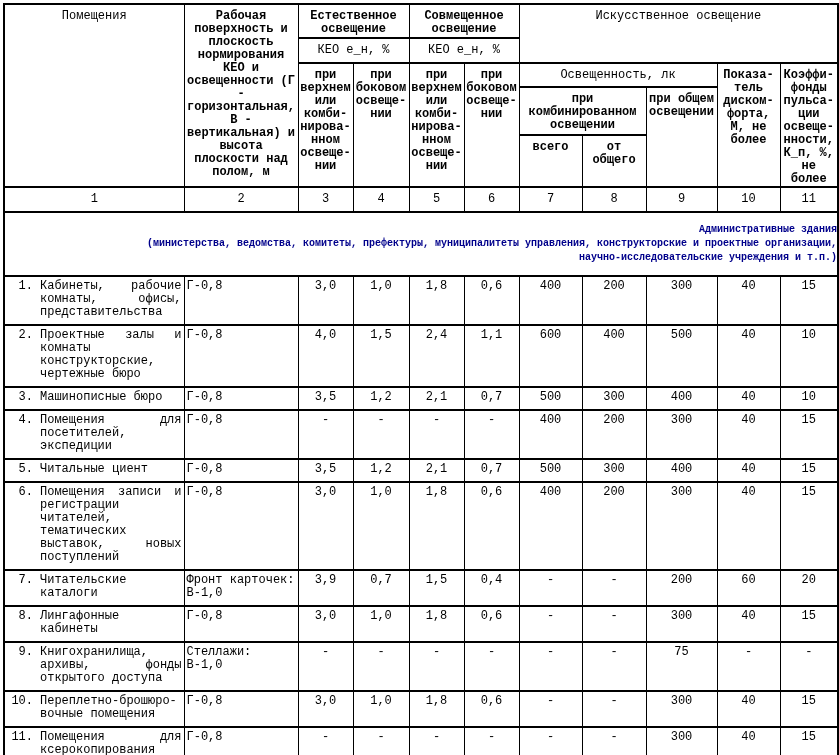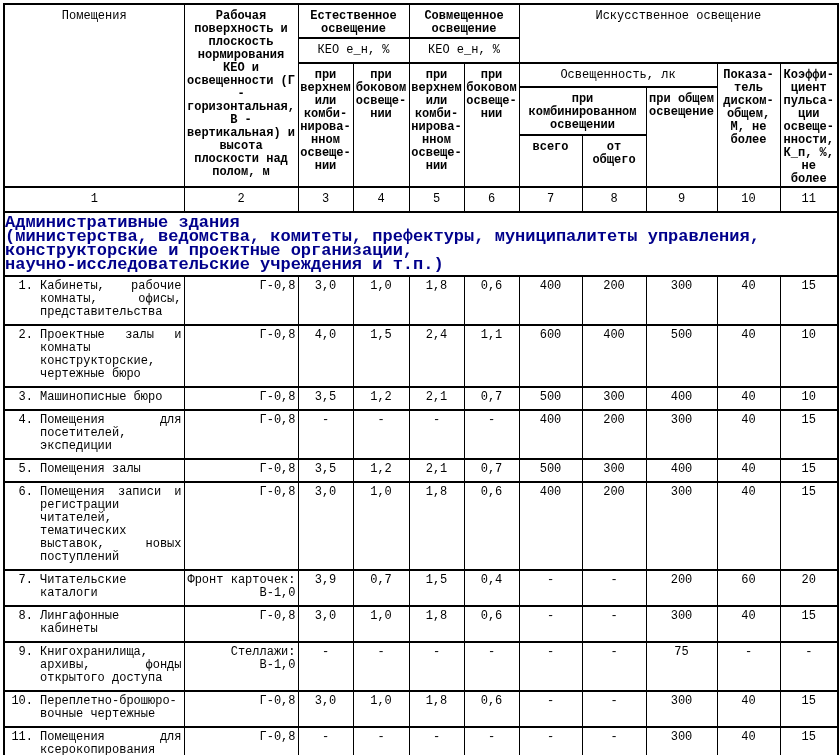--- a/index.html
+++ b/index.html
@@ -39,40 +39,40 @@
   .hr-c { height: 24px; }
   .hr-d { height: 47px; }
   .hr-e { height: 52px; }
   .numbers-row td {
     text-align: center;
     vertical-align: middle;
     height: 23px;
   }
   .section-cell {
     height: 62px;
-    text-align: left;
+    text-align: right;
     vertical-align: middle;
     font-weight: bold;
-    font-size: 17px;
+    font-size: 10px;
     line-height: 14px;
   }
   .c-name { padding: 3px 2px 5px 4px; }
   .name-wrap { display: flex; align-items: flex-start; }
   .row-num {
     flex: 0 0 24px;
     text-align: right;
     white-space: pre;
   }
   .row-name {
     width: 146px;
     margin-left: 7px;
     text-align: justify;
   }
   .c-plane {
-    text-align: right;
+    text-align: left;
     padding: 3px 2px 5px;
     white-space: pre-line;
   }
   .c-val {
     text-align: center;
     padding: 3px 1px 5px;
   }
 </style>
 </head>
 <body>
@@ -139,39 +139,39 @@
 освеще-
 нии</th>
       <th rowspan="3" class="pre">при
 боковом
 освеще-
 нии</th>
       <th colspan="3">Освещенность, лк</th>
       <th rowspan="3" class="pre">Показа-
 тель
 диском-
-общем,
+форта,
 М, не
 более</th>
       <th rowspan="3" class="pre">Коэффи-
-циент
+фонды
 пульса-
 ции
 освеще-
 нности,
 К_п, %,
 не
 более</th>
     </tr>
     <tr class="hr-d">
       <th colspan="2" class="pre">при
 комбинированном
 освещении</th>
       <th rowspan="2" class="pre">при общем
-освещение</th>
+освещении</th>
     </tr>
     <tr class="hr-e">
       <th class="pre">всего</th>
       <th class="pre">от
 общего</th>
     </tr>
     <tr class="numbers-row">
       <td>1</td>
       <td>2</td>
       <td>3</td>
@@ -262,21 +262,21 @@
     <td class="c-val">400</td>
     <td class="c-val">200</td>
     <td class="c-val">300</td>
     <td class="c-val">40</td>
     <td class="c-val">15</td>
   </tr>
       <tr>
     <td class="c-name">
       <div class="name-wrap">
         <span class="row-num">5.</span>
-        <span class="row-name">Помещения залы</span>
+        <span class="row-name">Читальные циент</span>
       </div>
     </td>
     <td class="c-plane">Г-0,8</td>
     <td class="c-val">3,5</td>
     <td class="c-val">1,2</td>
     <td class="c-val">2,1</td>
     <td class="c-val">0,7</td>
     <td class="c-val">500</td>
     <td class="c-val">300</td>
     <td class="c-val">400</td>
@@ -354,21 +354,21 @@
     <td class="c-val">-</td>
     <td class="c-val">-</td>
     <td class="c-val">75</td>
     <td class="c-val">-</td>
     <td class="c-val">-</td>
   </tr>
       <tr>
     <td class="c-name">
       <div class="name-wrap">
         <span class="row-num">10.</span>
-        <span class="row-name">Переплетно-брошюро-вочные чертежные</span>
+        <span class="row-name">Переплетно-брошюро-вочные помещения</span>
       </div>
     </td>
     <td class="c-plane">Г-0,8</td>
     <td class="c-val">3,0</td>
     <td class="c-val">1,0</td>
     <td class="c-val">1,8</td>
     <td class="c-val">0,6</td>
     <td class="c-val">-</td>
     <td class="c-val">-</td>
     <td class="c-val">300</td>

